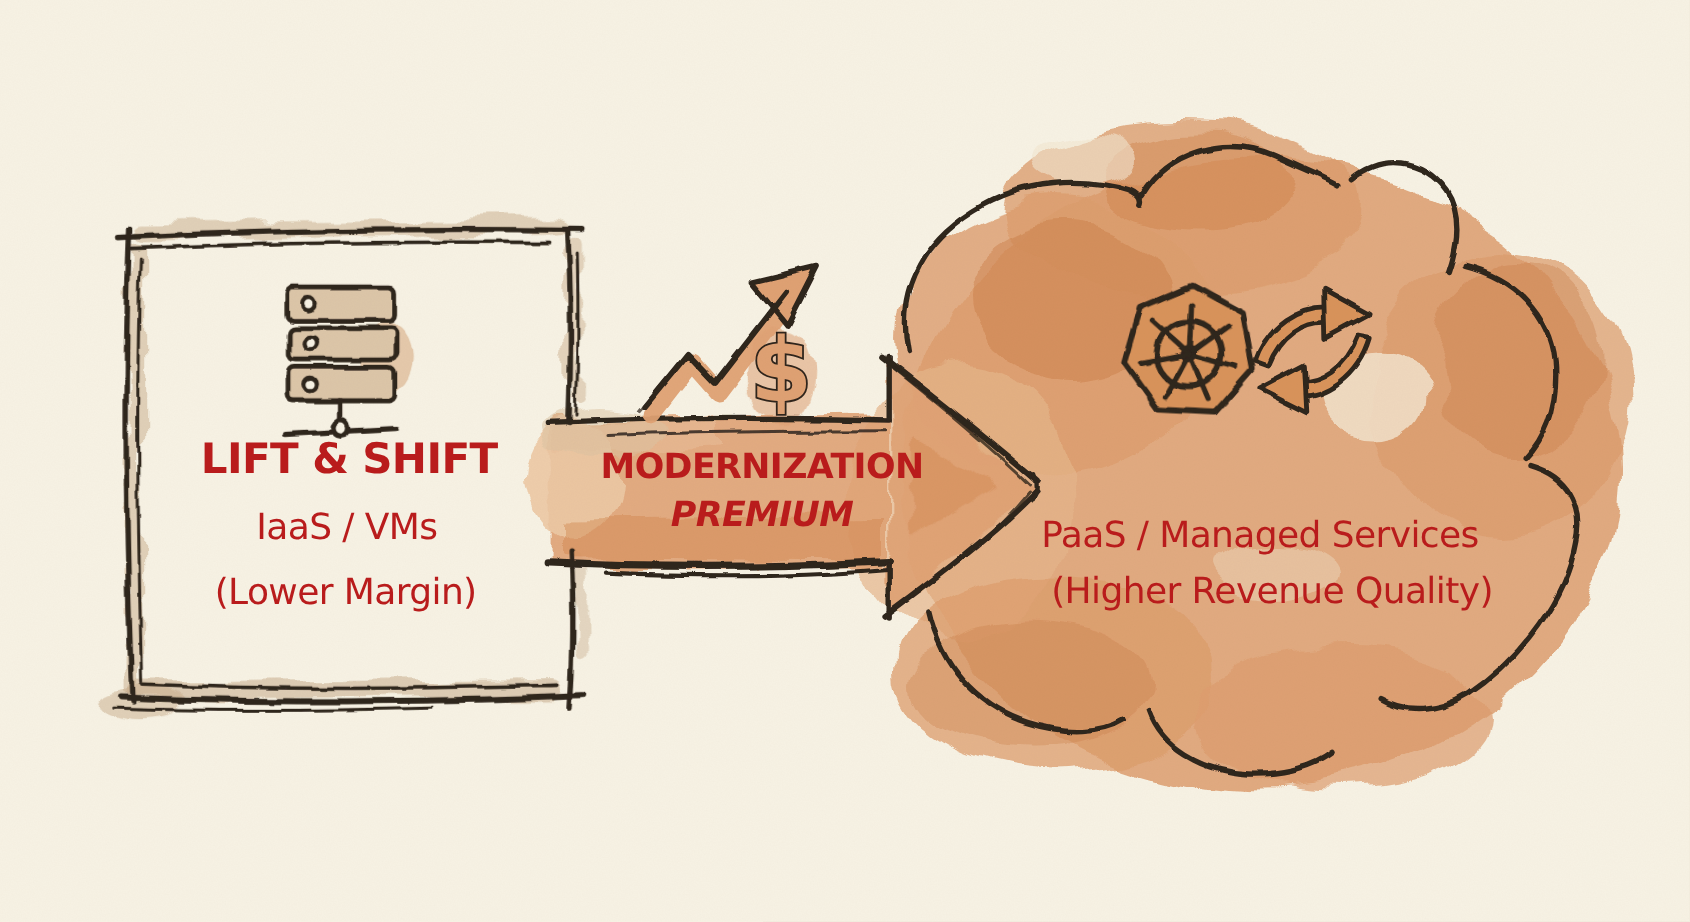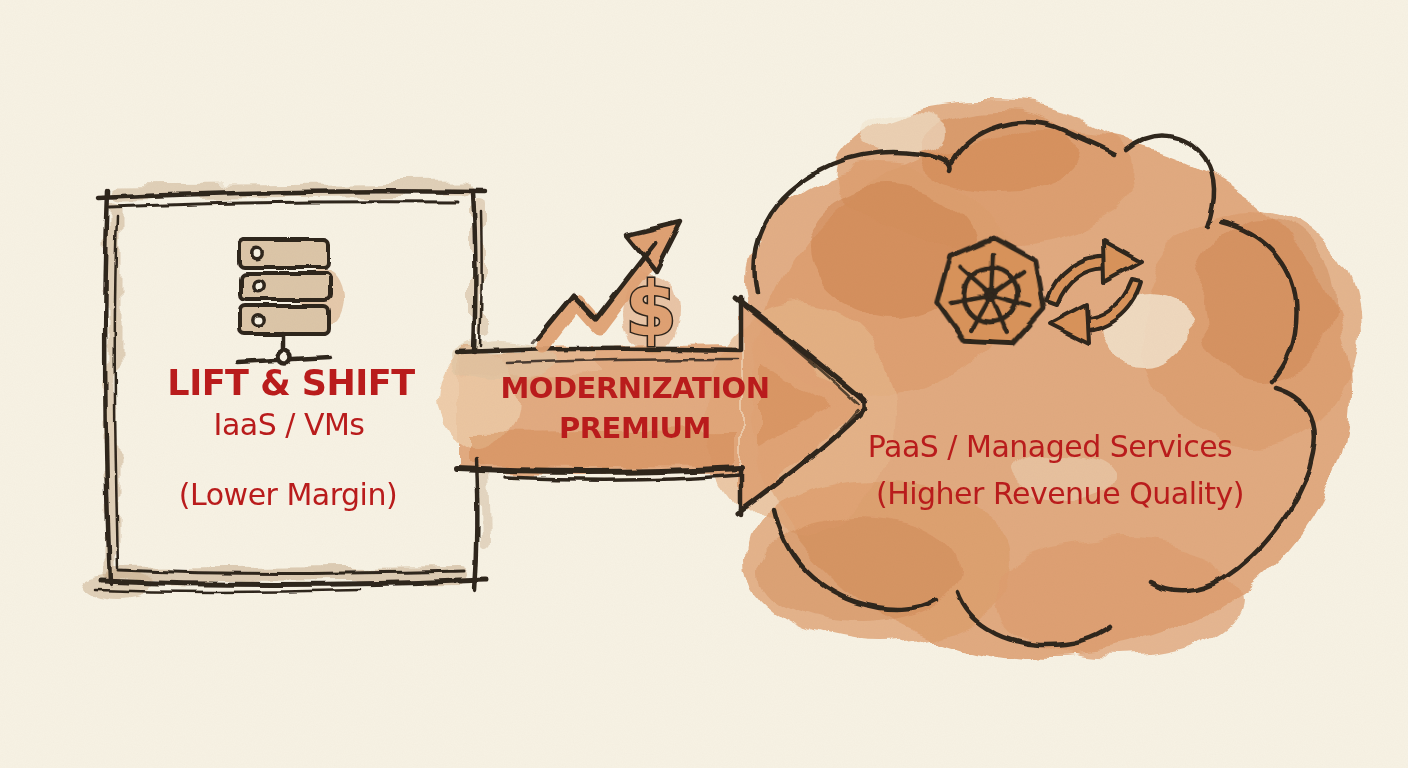--- a/index.html
+++ b/index.html
@@ -158,21 +158,21 @@
     <path d="M1046,301 C1056,272 1082,253 1110,256 L1109,269 C1086,266 1066,281 1057,305 Z"></path>
     <path d="M1103,241 L1141,262 L1104,282 Z"></path>
     <path d="M1141,282 C1132,313 1104,334 1077,331 L1079,318 C1101,320 1121,306 1131,280 Z"></path>
     <path d="M1087,304 L1049,324 L1089,344 Z"></path>
   </g>
 
   <rect width="1408" height="768" filter="url(#paper)" opacity="0.55"></rect>
 </svg>
 
   <div class="txt t-title" style="left:291px;top:383px;font-size:35px;">LIFT &amp; SHIFT</div>
-  <div class="txt" style="left:289px;top:424px;font-size:30px;text-align:center;">IaaS / VMs</div>
+  <div class="txt" style="left:289px;top:440px;font-size:30px;text-align:center;">IaaS / VMs</div>
   <div class="txt" style="left:288px;top:494px;font-size:30px;">(Lower Margin)</div>
 
   <div class="txt t-title" style="left:635px;top:388px;font-size:29px;">MODERNIZATION</div>
-  <div class="txt t-title" style="left:635px;top:428px;font-size:29px;">PREMIUM</div>
+  <div class="txt t-title" style="left:635px;top:428px;font-size:29px;font-style:italic;">PREMIUM</div>
 
   <div class="txt" style="left:1050px;top:446px;font-size:30px;">PaaS / Managed Services</div>
   <div class="txt" style="left:1060px;top:493px;font-size:30px;">(Higher Revenue Quality)</div>
 </div>
 
 </body></html>

